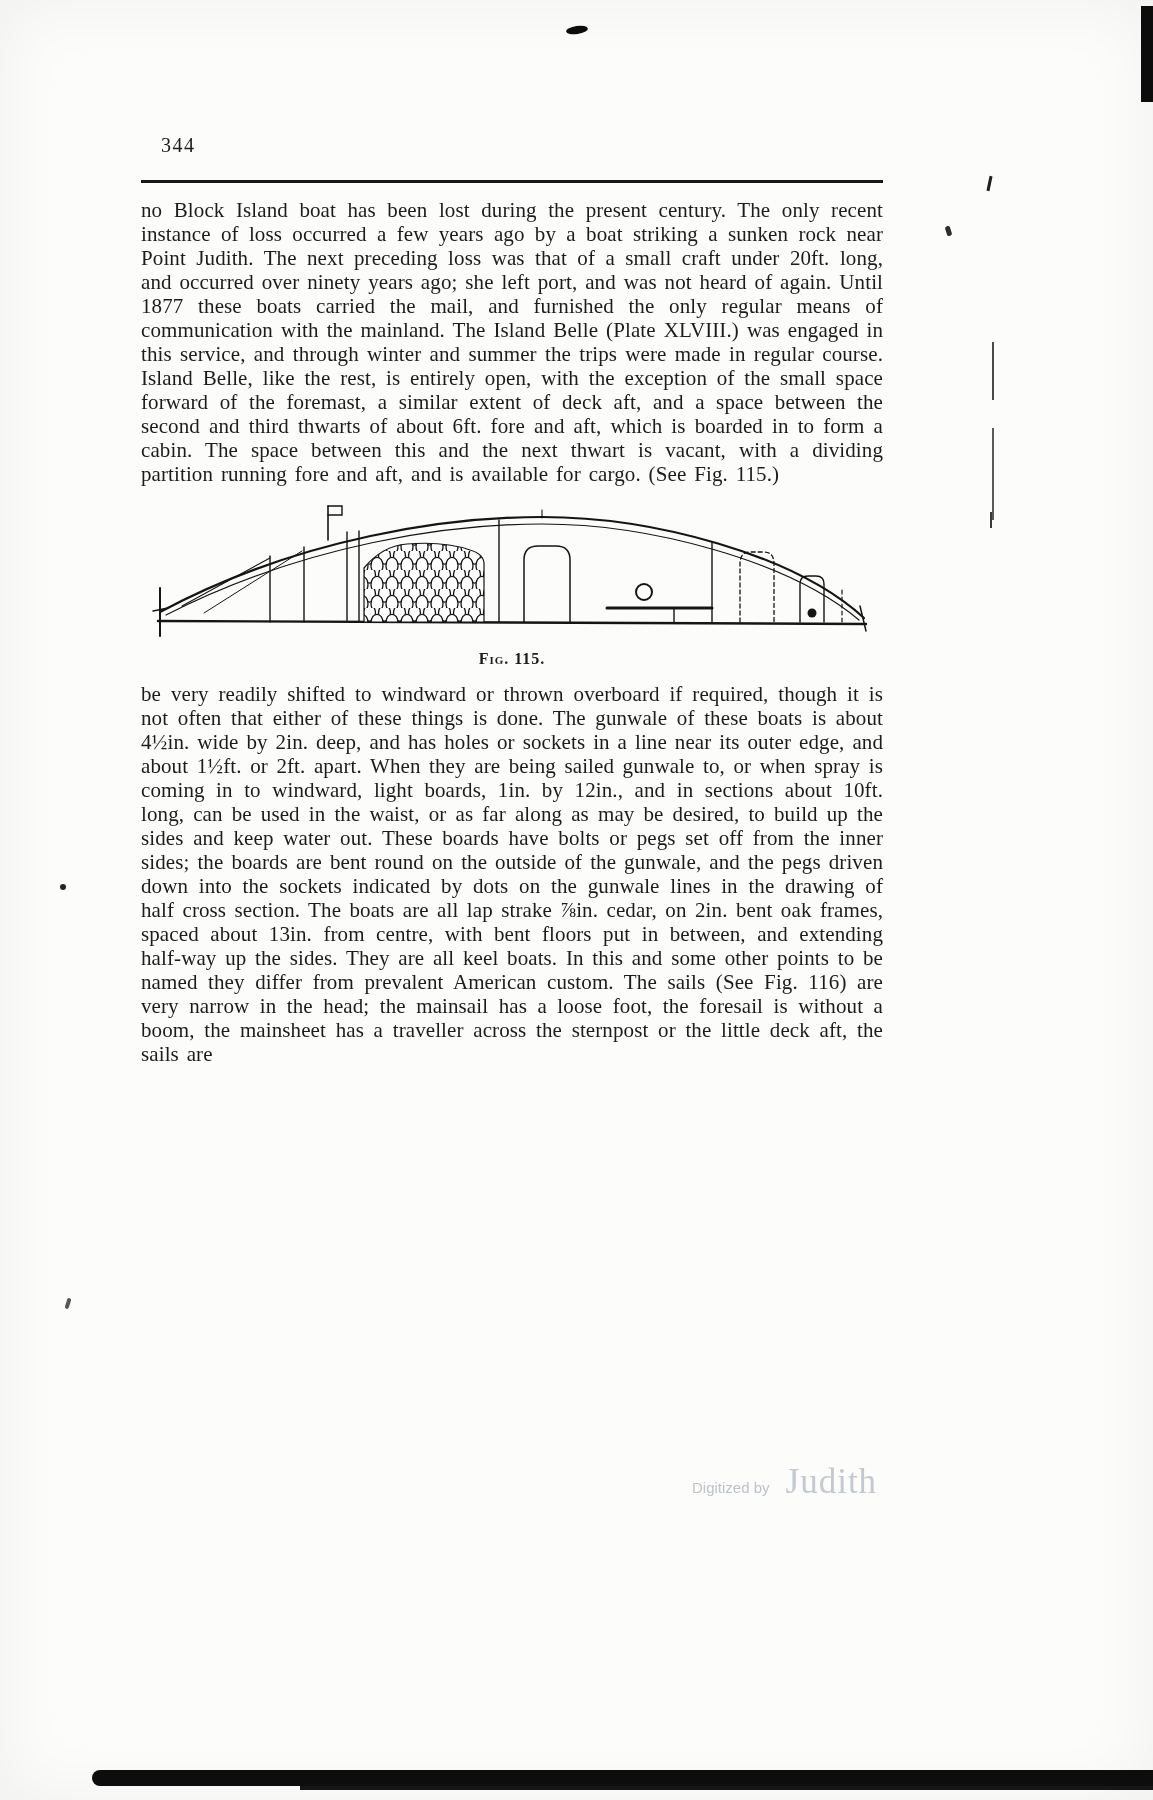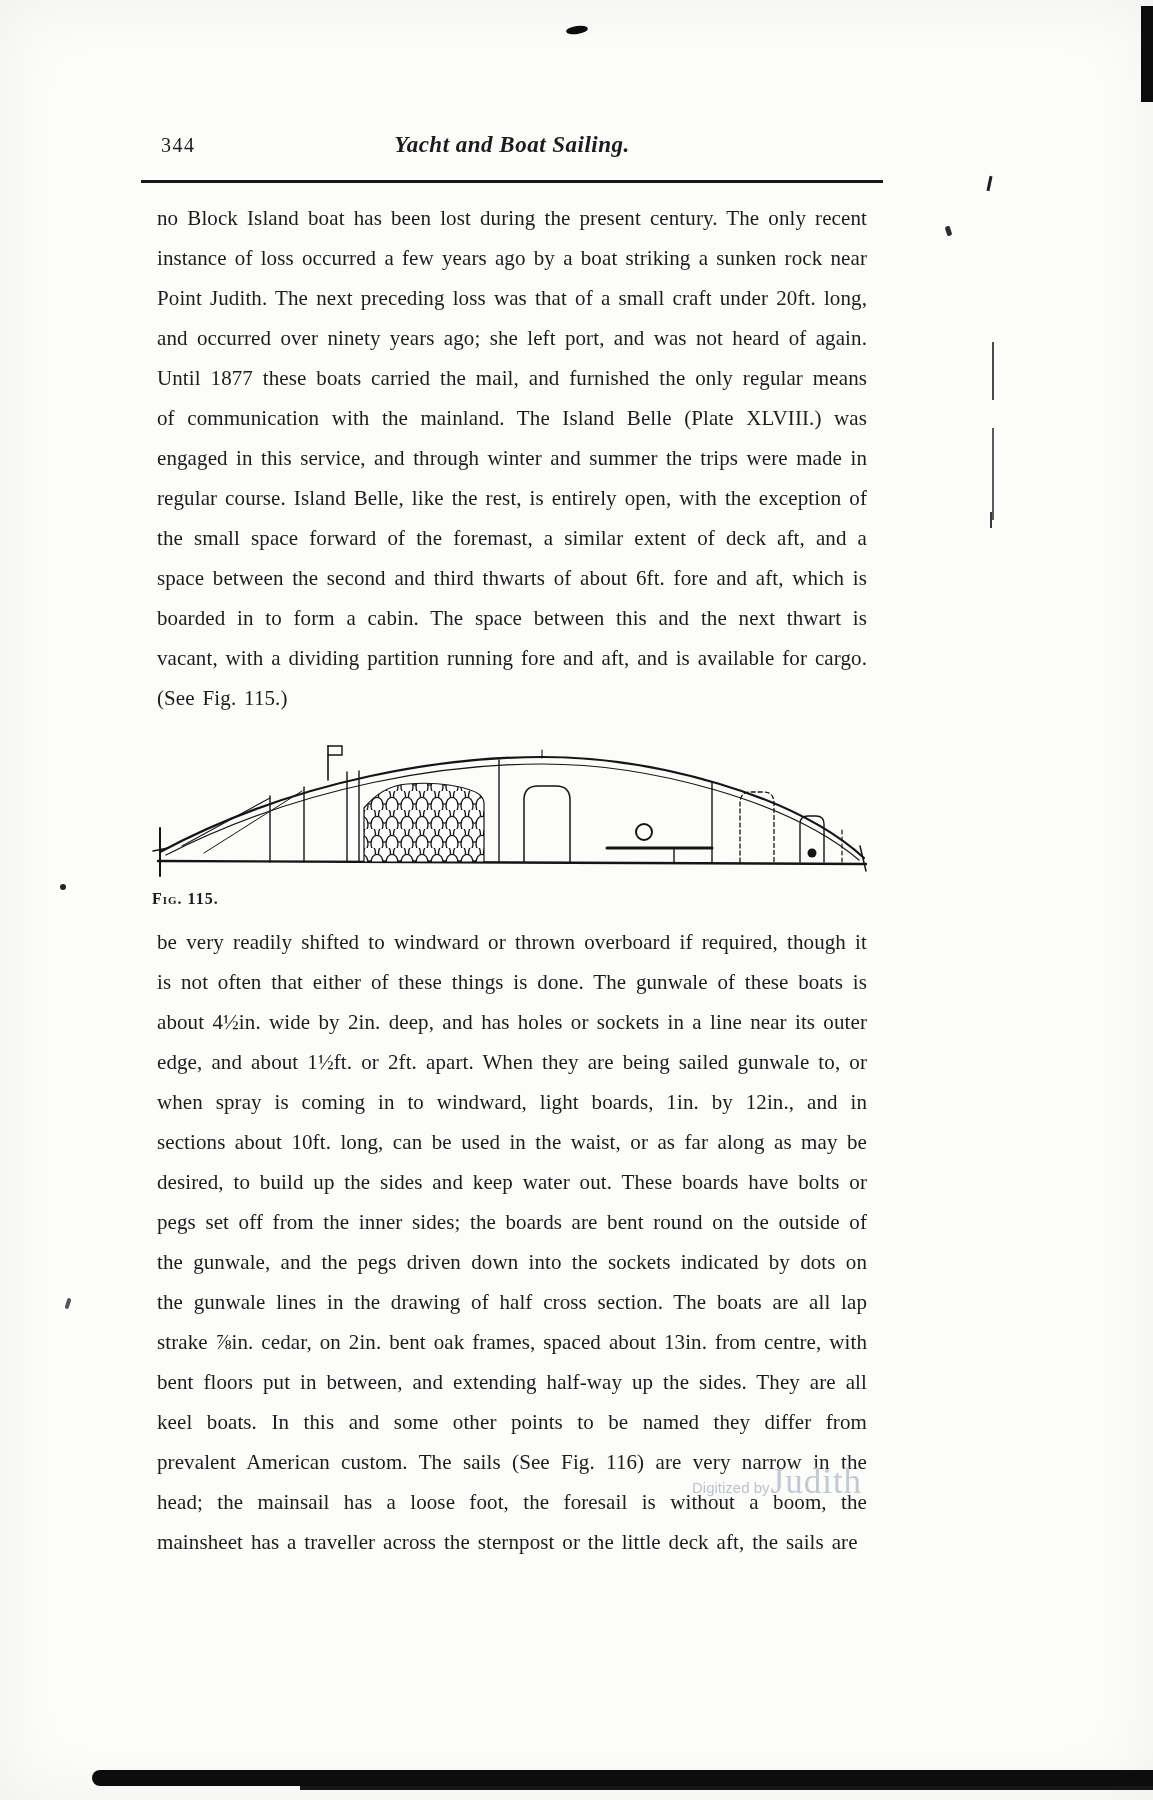--- a/index.html
+++ b/index.html
@@ -30,47 +30,47 @@
     padding-top: 4px;
     letter-spacing: 0.5px;
   }
   .header-rule {
     border: none;
     border-top: 3px solid #181818;
     margin: 12px 0 0 0;
   }
   p.body-text {
     font-size: 21px;
-    line-height: 40px;
+    line-height: 24px;
     text-align: justify;
     word-spacing: 2.5px;
     letter-spacing: 0.1px;
-    margin: 16px;
+    margin: 0;
   }
   p.first { margin-top: 15px; }
   p.indented { text-indent: 42px; }
   p.after-figure { margin-top: 14px; }
   figure.fig {
     margin: 8px auto 12px auto;
     width: 720px;
-    text-align: left;
+    text-align: center;
   }
   figcaption.fig-caption {
     font-size: 16px;
     font-weight: bold;
     font-variant: small-caps;
     letter-spacing: 1px;
     margin-top: 2px;
   }
   .watermark {
     position: absolute;
     left: 692px; top: 1462px;
     display: flex;
     align-items: baseline;
-    gap: 1px;
+    gap: 16px;
     user-select: none;
   }
   .watermark .prefix {
     font-family: "Liberation Sans", sans-serif;
     font-size: 15px;
     color: #bdc3ca;
   }
   .watermark .logo {
     font-family: "Liberation Serif", serif;
     font-size: 35px;
@@ -92,21 +92,20 @@
   .a-bottom-bar2 { left: 300px; top: 1786px; right: 0; height: 4px; background: #161616; }
   svg .ink { stroke: #151515; fill: none; }
 </style>
 </head>
 <body>
 
 <div class="content">
 
   <div class="header">
     <span class="page-num">344</span>
-    <div class="running-title">Yacht and Boat Sailing.</div>
   </div>
   <hr class="header-rule">
 
   <p class="body-text first">no Block Island boat has been lost during the present century. The only recent instance of loss occurred a few years ago by a boat striking a sunken rock near Point Judith. The next preceding loss was that of a small craft under 20ft. long, and occurred over ninety years ago; she left port, and was not heard of again. Until 1877 these boats carried the mail, and furnished the only regular means of communication with the mainland. The Island Belle (Plate XLVIII.) was engaged in this service, and through winter and summer the trips were made in regular course. Island Belle, like the rest, is entirely open, with the exception of the small space forward of the foremast, a similar extent of deck aft, and a space between the second and third thwarts of about 6ft. fore and aft, which is boarded in to form a cabin. The space between this and the next thwart is vacant, with a dividing partition running fore and aft, and is available for cargo. (See Fig. 115.)</p>
 
 
   <figure class="fig">
     <svg viewBox="0 0 720 150" width="720" height="150">
       <defs>
         <pattern id="stones" width="15" height="19" patternUnits="userSpaceOnUse">

